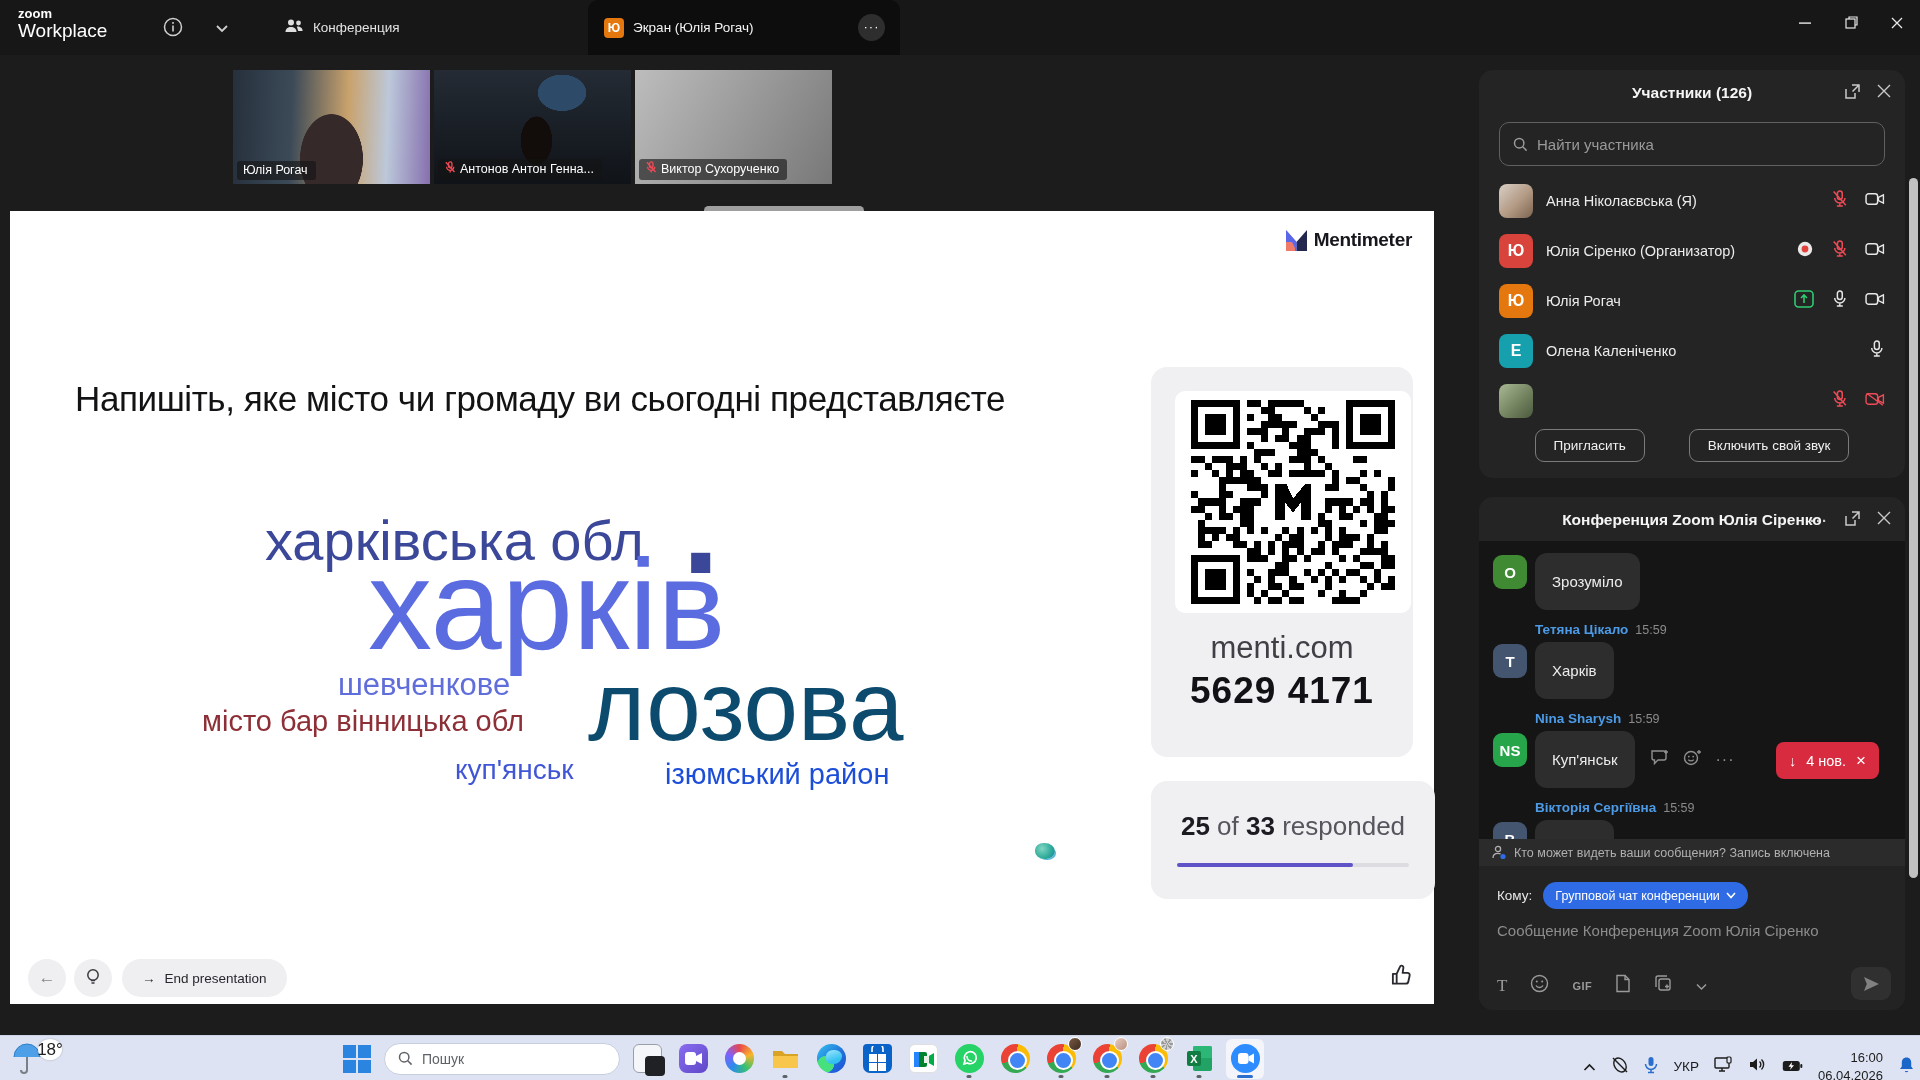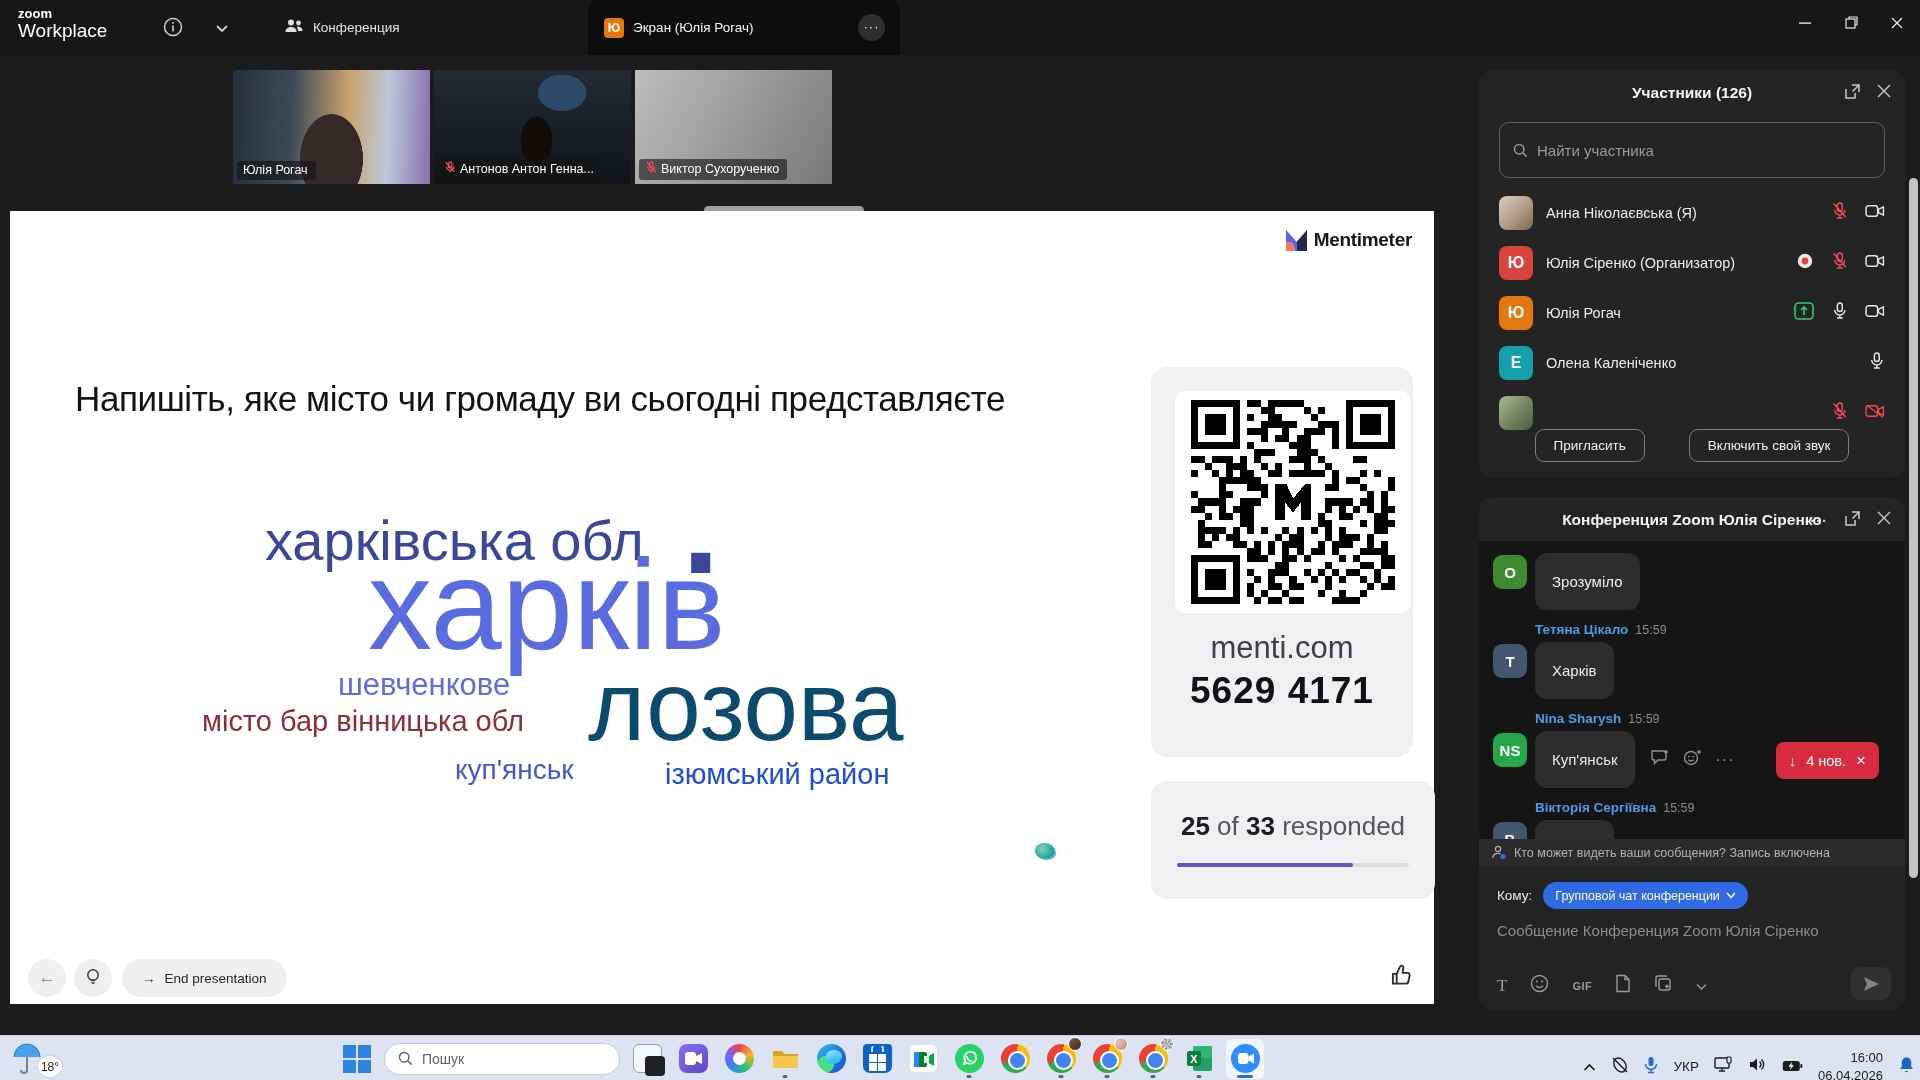--- a/index.html
+++ b/index.html
@@ -50,21 +50,21 @@
   .ctl-circle { position:absolute; width:38px; height:38px; border-radius:50%; background:#efeff1; display:flex; align-items:center; justify-content:center; color:#86868c; }
   #end-pill { position:absolute; left:112px; top:748px; height:38px; border-radius:19px; background:#efeff1; display:flex; align-items:center; gap:9px; padding:0 20px; font-size:13.5px; color:#27272d; }
   #thumb-btn { position:absolute; right:20px; bottom:12px; color:#2a2a30; }
   #reaction { position:absolute; left:1025px; top:632px; width:20px; height:16px; border-radius:45% 55% 50% 50%; background:radial-gradient(circle at 35% 35%, #7fd6c2, #2aa898 60%, #1f7fae); box-shadow:2px 2px 0 -1px #58b8d8; }
 
   
   .panel { position:absolute; left:1479px; width:426px; background:#242424; border-radius:14px; color:#eee; overflow:hidden; }
   #participants { top:70px; height:408px; }
   .panel-header { position:relative; height:46px; display:flex; align-items:center; justify-content:center; font-size:15.5px; font-weight:700; color:#f5f5f5; }
   .panel-hicons { position:absolute; right:14px; top:0; height:46px; display:flex; align-items:center; gap:16px; color:#c9c9c9; }
-  #p-search { margin:6px 20px 10px; height:56px; border:1px solid #606060; border-radius:10px; display:flex; align-items:center; gap:9px; padding:0 13px; color:#9a9a9a; font-size:15px; }
+  #p-search { margin:6px 20px 10px; height:44px; border:1px solid #606060; border-radius:10px; display:flex; align-items:center; gap:9px; padding:0 13px; color:#9a9a9a; font-size:15px; }
   .prow { display:flex; align-items:center; gap:13px; padding:8px 20px; height:50px; }
   .pavatar { width:34px; height:34px; border-radius:8px; flex:0 0 34px; display:flex; align-items:center; justify-content:center; color:#fff; font-size:16px; font-weight:700; }
   .pname { flex:1; font-size:14.5px; color:#ececec; white-space:nowrap; overflow:hidden; }
   .picons { display:flex; align-items:center; gap:17px; }
   .photo1 { background:linear-gradient(135deg,#d9cfc6 0%,#b39a84 55%,#7c6450 100%); }
   .photo2 { background:linear-gradient(135deg,#a9b895 0%,#6f7f5c 60%,#4c5a3e 100%); }
   #p-buttons { position:absolute; left:0; right:0; bottom:16px; display:flex; justify-content:center; gap:44px; }
   .ghost-btn { height:33px; border:1px solid #7b7b7b; border-radius:9px; background:transparent; color:#f0f0f0; font-size:13.5px; padding:0 18px; display:flex; align-items:center; }
 
   #chat { top:497px; height:513px; }
@@ -84,21 +84,21 @@
   #msg-placeholder { position:absolute; left:18px; top:56px; font-size:15px; color:#8c8c8c; }
   #compose-toolbar { position:absolute; left:18px; bottom:13px; display:flex; align-items:center; gap:23px; color:#9a9a9a; }
   #fmt-T { font-family:"Liberation Serif",serif; font-size:17px; color:#9a9a9a; }
   #gif-ico { font-size:11px; font-weight:700; letter-spacing:.5px; }
   #send-btn { position:absolute; right:14px; bottom:10px; width:40px; height:33px; border-radius:9px; background:#303030; display:flex; align-items:center; justify-content:center; color:#818181; }
   #side-scroll { position:absolute; left:1909px; top:178px; width:9px; height:700px; border-radius:5px; background:#c2c2c2; }
 
   
   #taskbar { position:absolute; left:0; top:1035px; width:1920px; height:45px; background:#dde3f2; border-top:1px solid #cdd4e6; }
   #weather { position:absolute; left:12px; top:3px; width:52px; height:40px; }
-  #temp-badge { position:absolute; right:2px; top:17px; background:#fff; border-radius:50%; width:24px; height:21px; font-size:12px; color:#222; display:flex; align-items:center; justify-content:center; box-shadow:0 0 2px rgba(0,0,0,.25); }
+  #temp-badge { position:absolute; right:2px; top:0px; background:#fff; border-radius:50%; width:24px; height:21px; font-size:17px; color:#222; display:flex; align-items:center; justify-content:center; box-shadow:0 0 2px rgba(0,0,0,.25); }
   #task-icons { position:absolute; left:338px; top:0; height:45px; display:flex; align-items:center; gap:8px; }
   .tk { position:relative; width:38px; height:40px; display:flex; align-items:center; justify-content:center; border-radius:6px; }
   .tk .dot { position:absolute; bottom:1px; left:50%; transform:translateX(-50%); width:5px; height:3px; border-radius:2px; background:#5f6368; }
   .tk.active { background:rgba(255,255,255,.65); }
   .tk.active .dot { width:16px; background:#2b6fce; }
   #searchbox { width:236px; height:32px; background:#fff; border:1px solid #c6cedf; border-radius:17px; display:flex; align-items:center; gap:9px; padding:0 13px; color:#5f6368; font-size:14px; }
   .ic30 { width:29px; height:29px; border-radius:6px; position:relative; }
   .win4 { display:grid; grid-template-columns:13px 13px; grid-template-rows:13px 13px; gap:2px; }
   .win4 span { background:#2b85e0; }
   .win4.small { grid-template-columns:8px 8px; grid-template-rows:8px 8px; gap:1px; }

